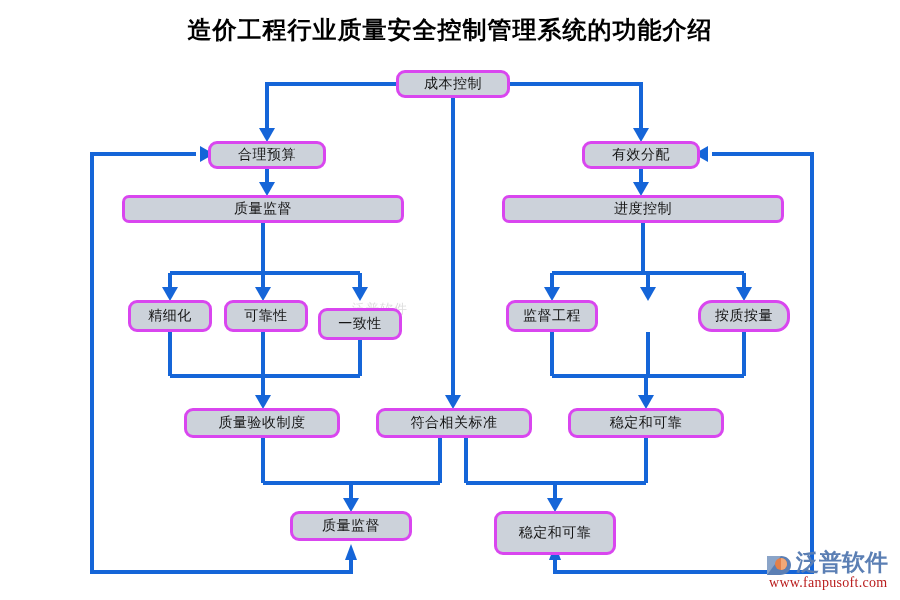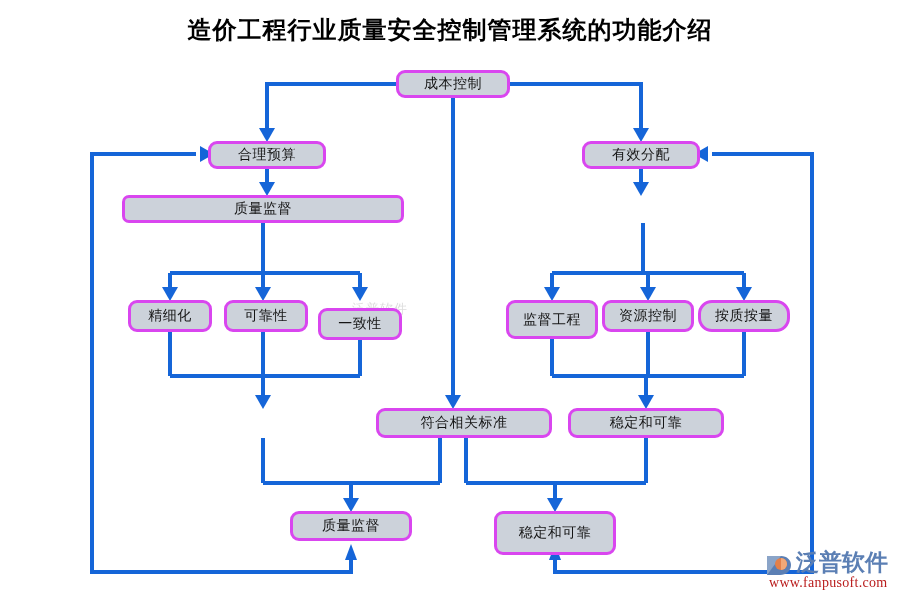--- a/index.html
+++ b/index.html
@@ -155,35 +155,36 @@
   <div id="watermark-mid">泛普软件</div>
 
   <div class="node" style="left:396px; top:70px; width:114px; height:28px;">成本控制</div>
 
   <div class="node" style="left:208px; top:141px; width:118px; height:28px;">合理预算</div>
 
   <div class="node" style="left:582px; top:141px; width:118px; height:28px;">有效分配</div>
 
   <div class="node wide" style="left:122px; top:195px; width:282px; height:28px;">质量监督</div>
 
+  <div class="node wide" style="left:502px; top:195px; width:282px; height:28px;">进度控制</div>
 
   <div class="node" style="left:128px; top:300px; width:84px; height:32px;">精细化</div>
 
   <div class="node" style="left:224px; top:300px; width:84px; height:32px;">可靠性</div>
 
   <div class="node" style="left:318px; top:300px; width:84px; height:32px;margin-top:8px;">一致性</div>
 
-  <div class="node" style="left:506px; top:300px; width:92px; height:39px;">监督工程</div>
-
-  <div class="node" style="left:602px; top:300px; width:92px; height:32px;">资源控制</div>
+  <div class="node" style="left:506px; top:300px; width:92px; height:32px;">监督工程</div>
+
 
   <div class="node" style="left:698px; top:300px; width:92px; height:32px;border-radius:14px;">按质按量</div>
 
-
-  <div class="node" style="left:376px; top:408px; width:176px; height:30px;">符合相关标准</div>
+  <div class="node" style="left:184px; top:408px; width:156px; height:30px;">质量验收制度</div>
+
+  <div class="node" style="left:376px; top:408px; width:156px; height:30px;">符合相关标准</div>
 
   <div class="node" style="left:568px; top:408px; width:156px; height:30px;">稳定和可靠</div>
 
   <div class="node" style="left:290px; top:511px; width:122px; height:30px;">质量监督</div>
 
   <div class="node" style="left:494px; top:511px; width:122px; height:44px;">稳定和可靠</div>
 
   <div id="logo">
     <svg class="mark" viewBox="0 0 30 27">
       <path d="M2,6 L16,6 C22,6 26,10 26,15 C26,21 21,25 15,25 L2,25 Z" fill="#5b7fb4"></path>

